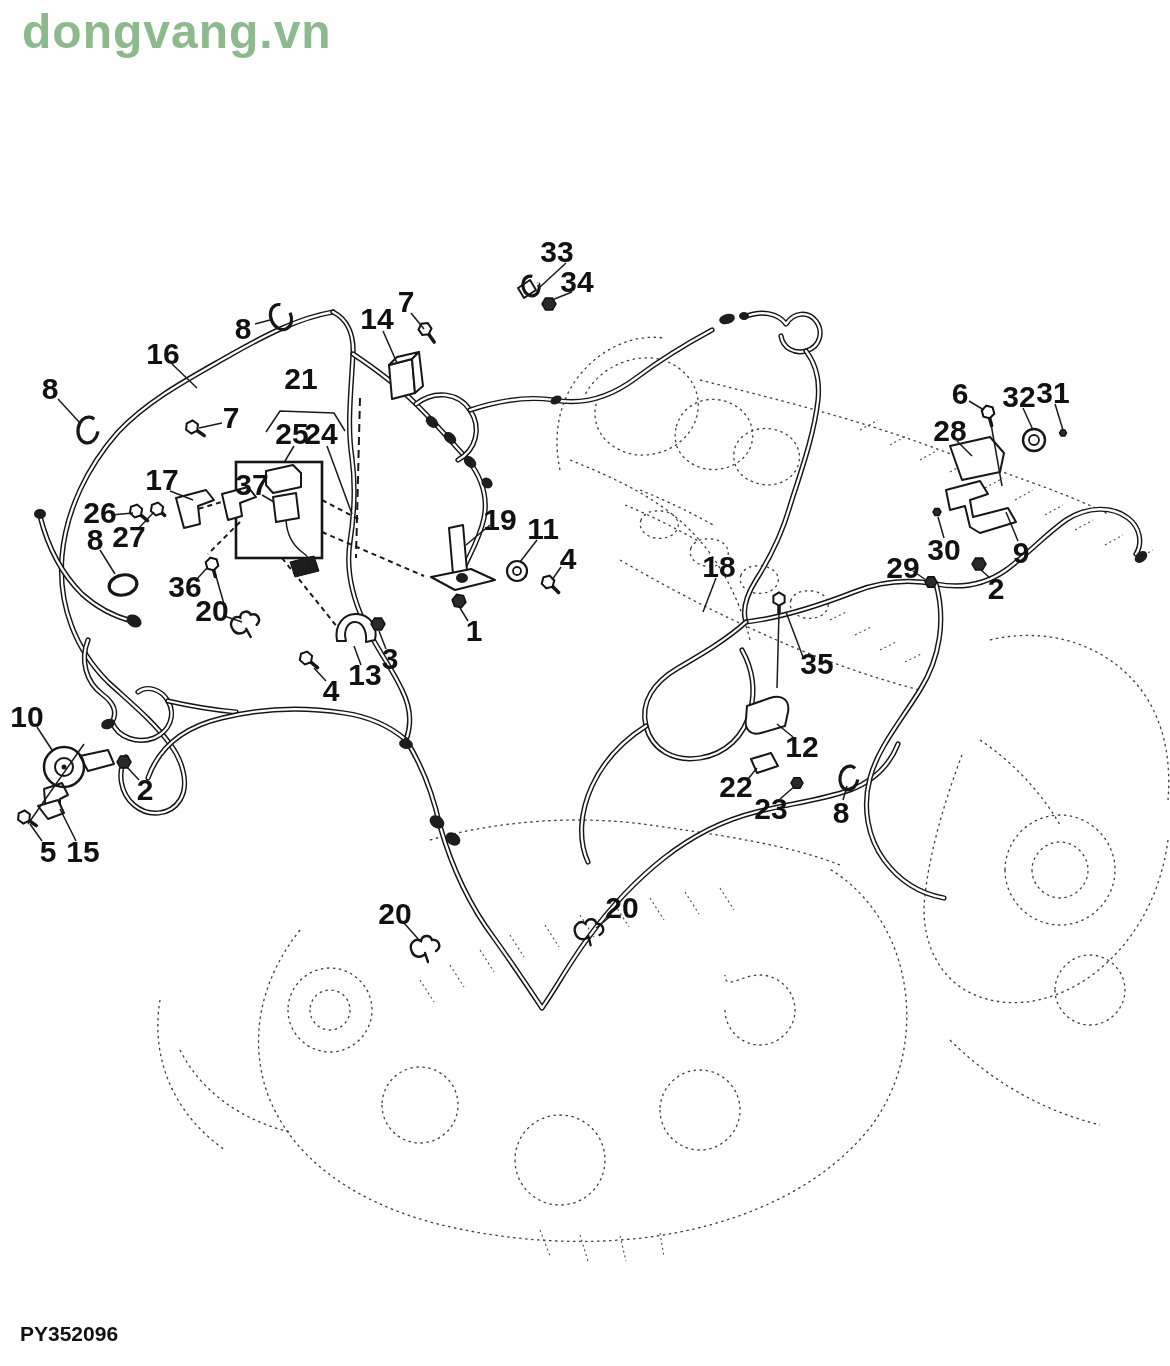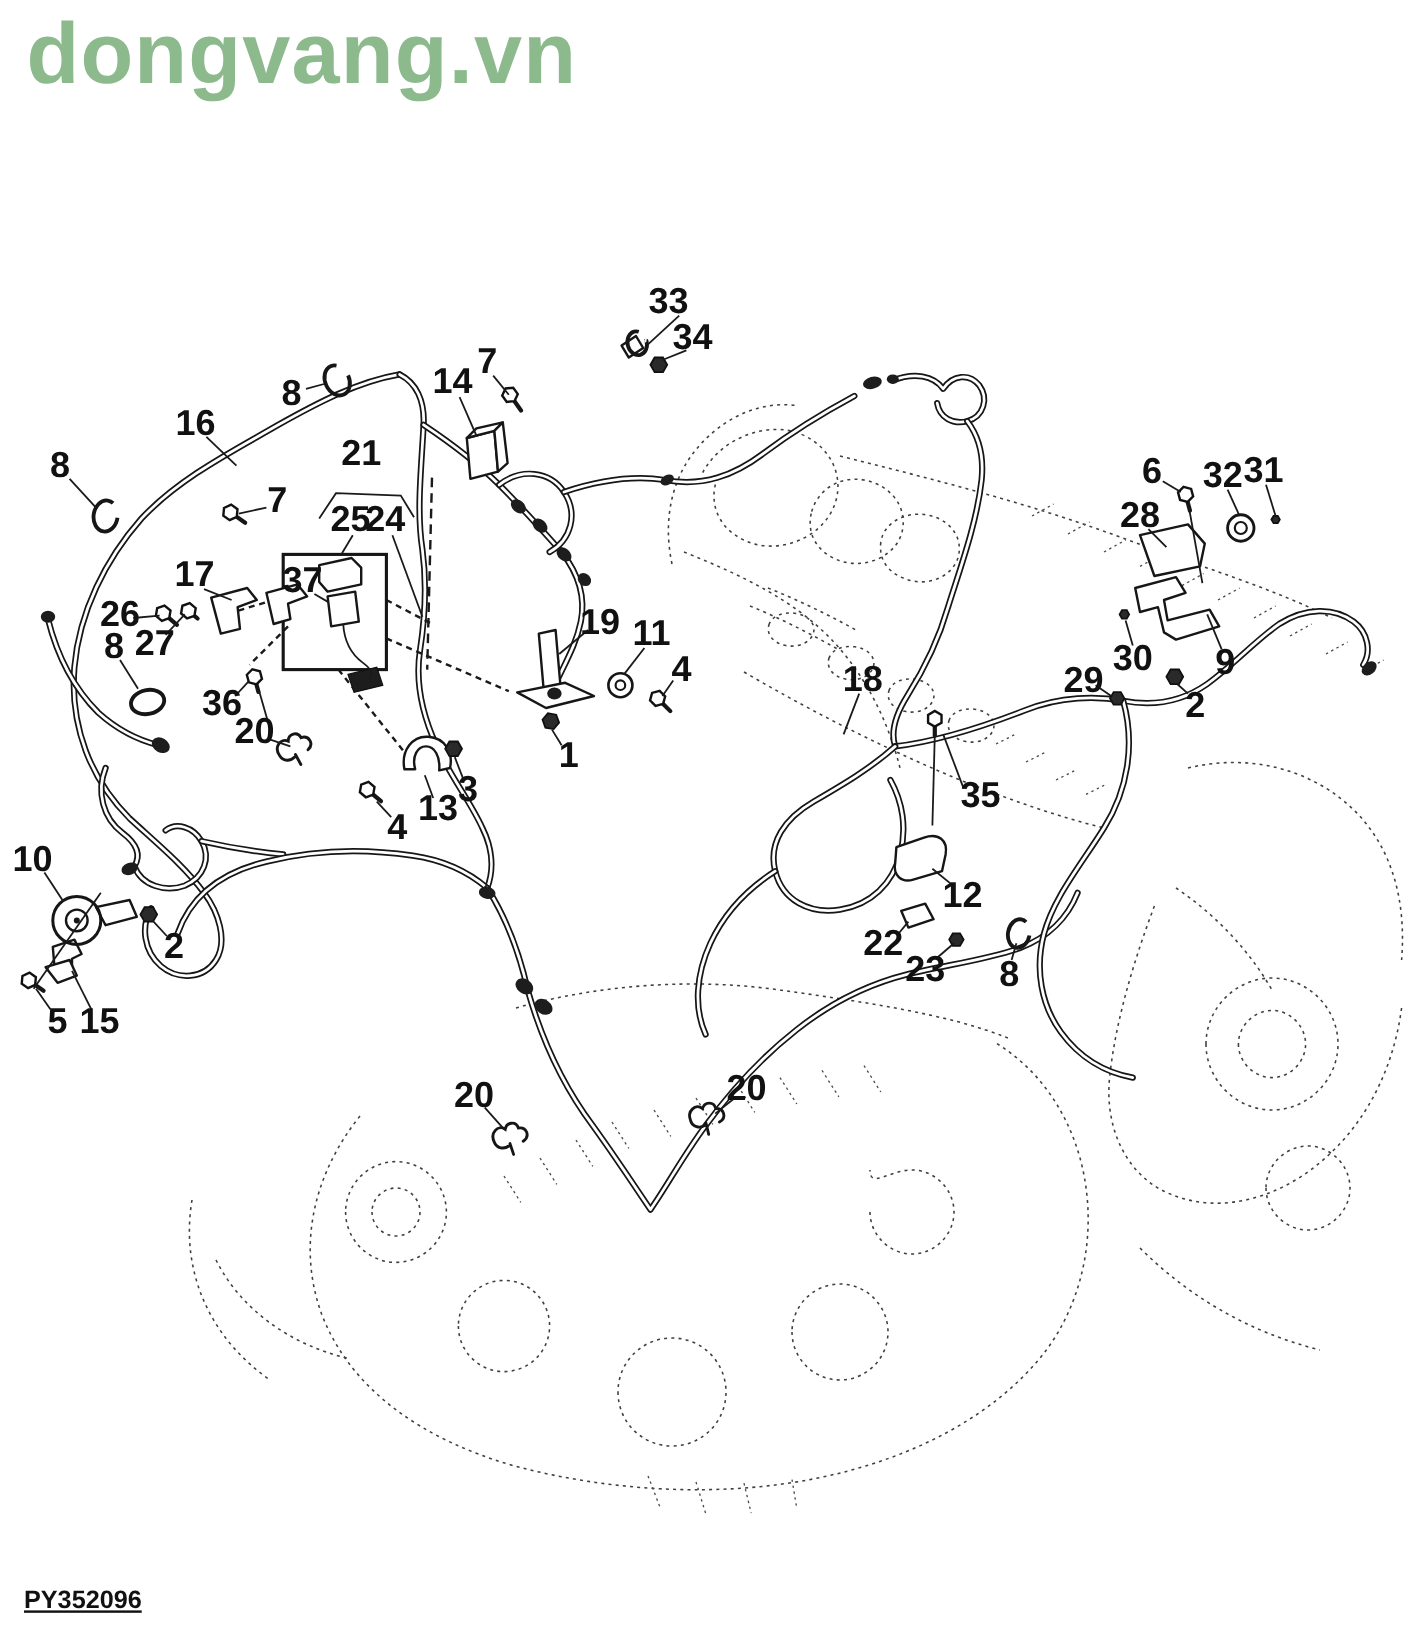--- a/index.html
+++ b/index.html
@@ -1,20 +1,20 @@
 <!DOCTYPE html>
 <html><head>
 <meta charset="utf-8">
 <style>
   html,body{margin:0;padding:0;background:#ffffff;}
   body{width:1170px;height:1366px;position:relative;overflow:hidden;
        font-family:"Liberation Sans",sans-serif;}
-  .watermark{position:absolute;left:22px;top:4px;font-size:72px;font-weight:600;
+  .watermark{position:absolute;left:22px;top:4px;font-size:48px;font-weight:600;
              letter-spacing:1px;user-select:none;}
-  .part-code{position:absolute;left:20px;top:1322px;font-size:21px;font-weight:700;color:#111;text-decoration:underline;}
+  .part-code{position:absolute;left:20px;top:1322px;font-size:21px;font-weight:700;color:#111;}
   svg{position:absolute;left:0;top:0;}
   .bg{fill:none;stroke:#3f3f3f;stroke-width:1.3;stroke-dasharray:2.5 3.5;}
   .bgh{fill:none;stroke:#4a4a4a;stroke-width:1.1;stroke-dasharray:2 3;}
   .wo{fill:none;stroke:#161616;stroke-width:5.2;stroke-linecap:round;stroke-linejoin:round;}
   .wi{fill:none;stroke:#ffffff;stroke-width:2.3;stroke-linecap:round;stroke-linejoin:round;}
   .dw{fill:none;stroke:#1a1a1a;stroke-width:2;}
   .ld{stroke:#1a1a1a;stroke-width:1.5;fill:none;}
   .part{fill:#ffffff;stroke:#161616;stroke-width:2;stroke-linejoin:round;}
   .dark{fill:#1d1d1d;stroke:#111;stroke-width:1;}
   .ring{fill:none;stroke:#161616;}

